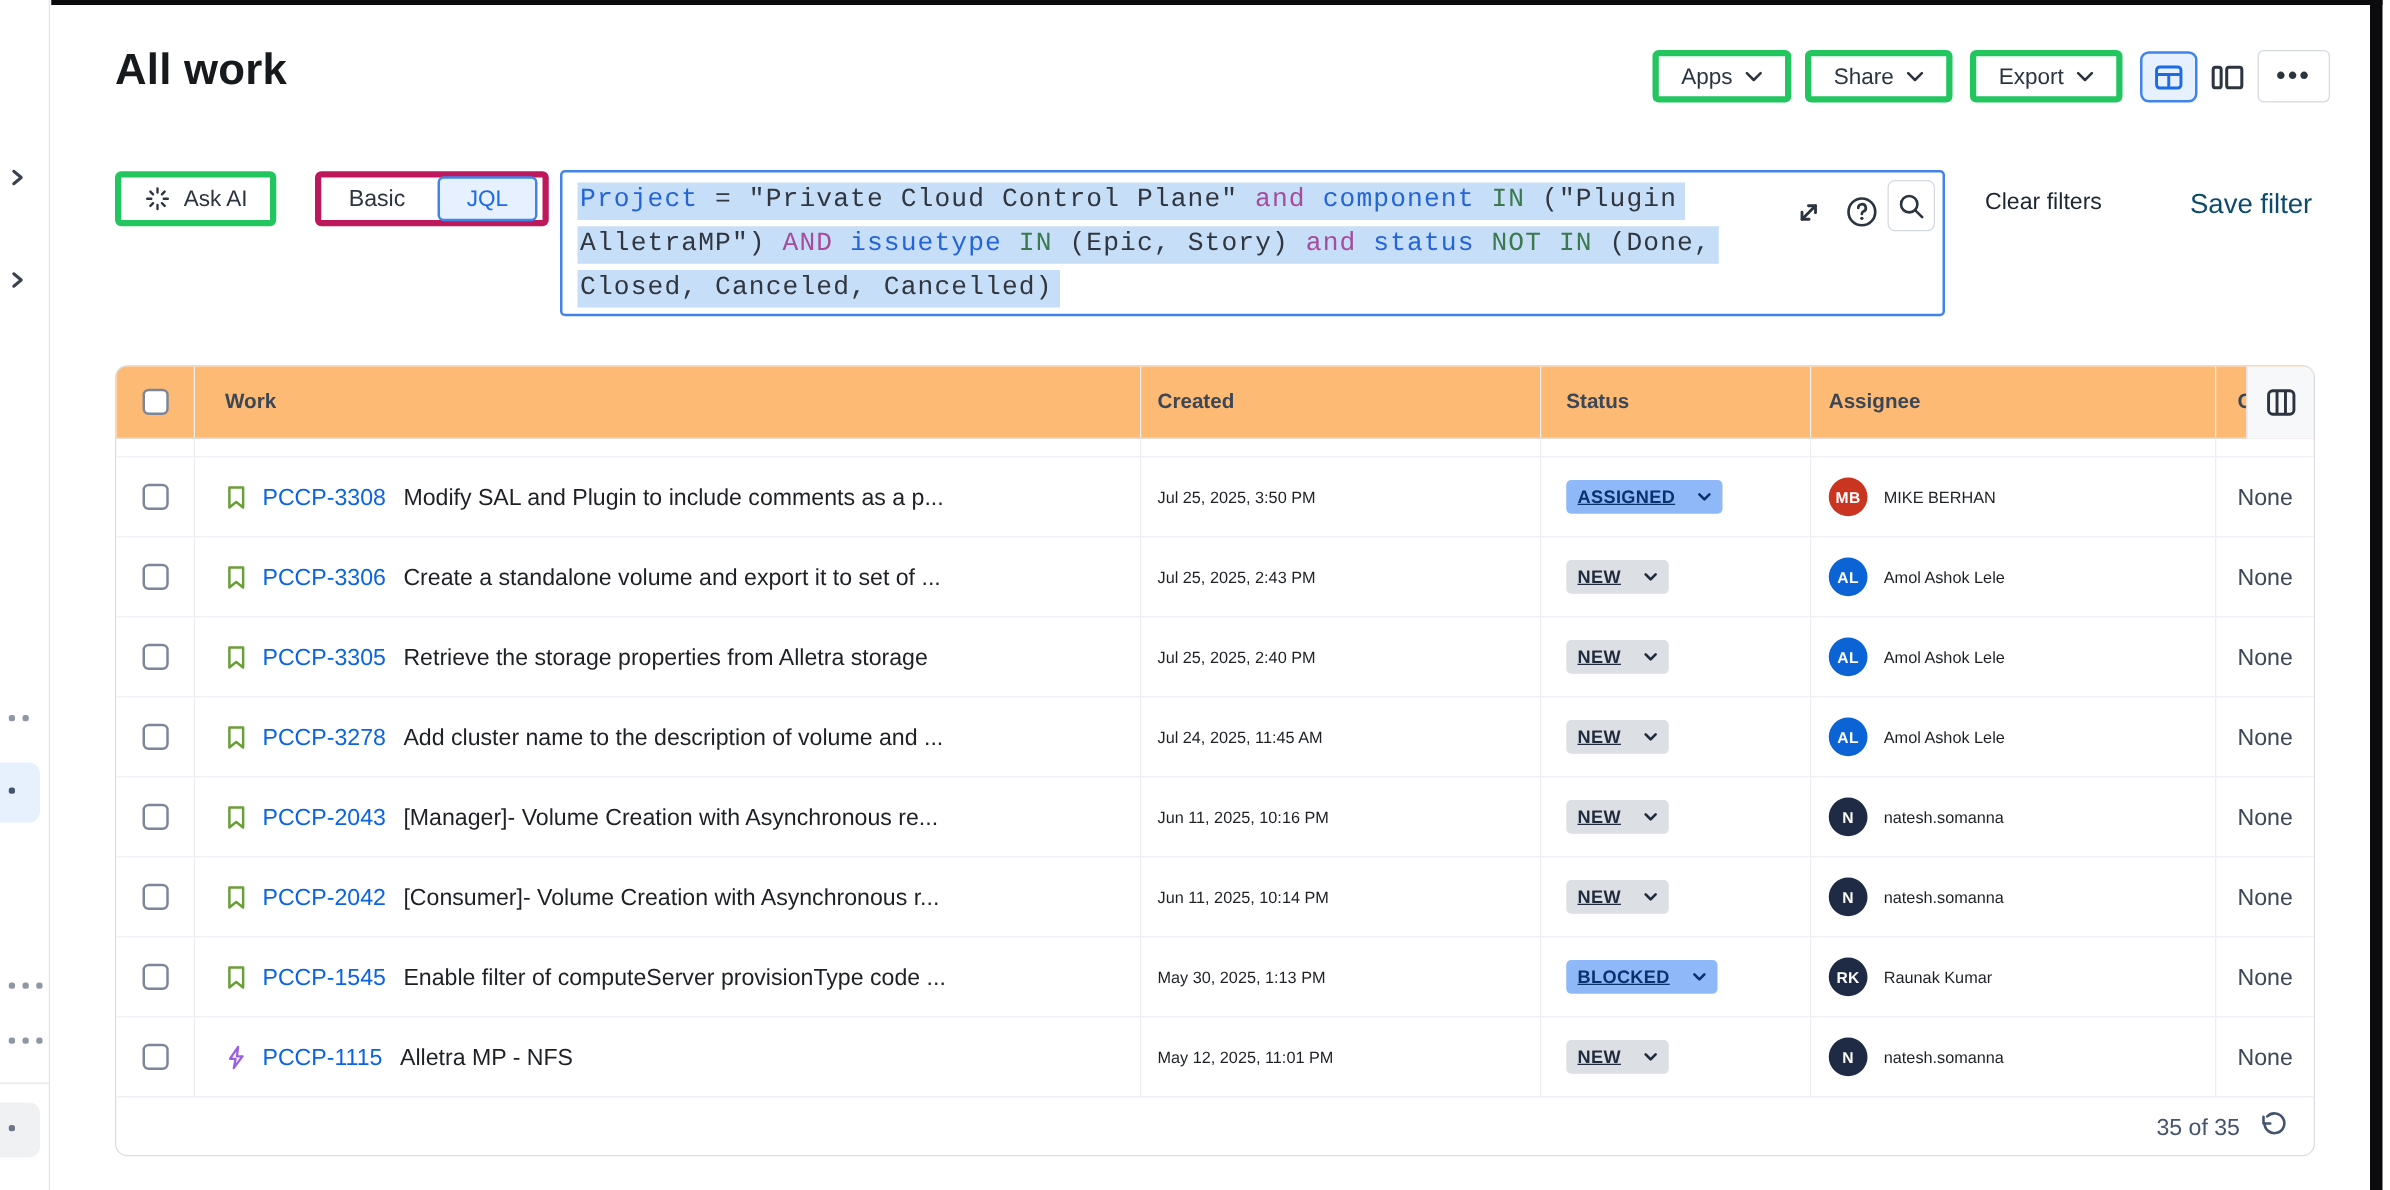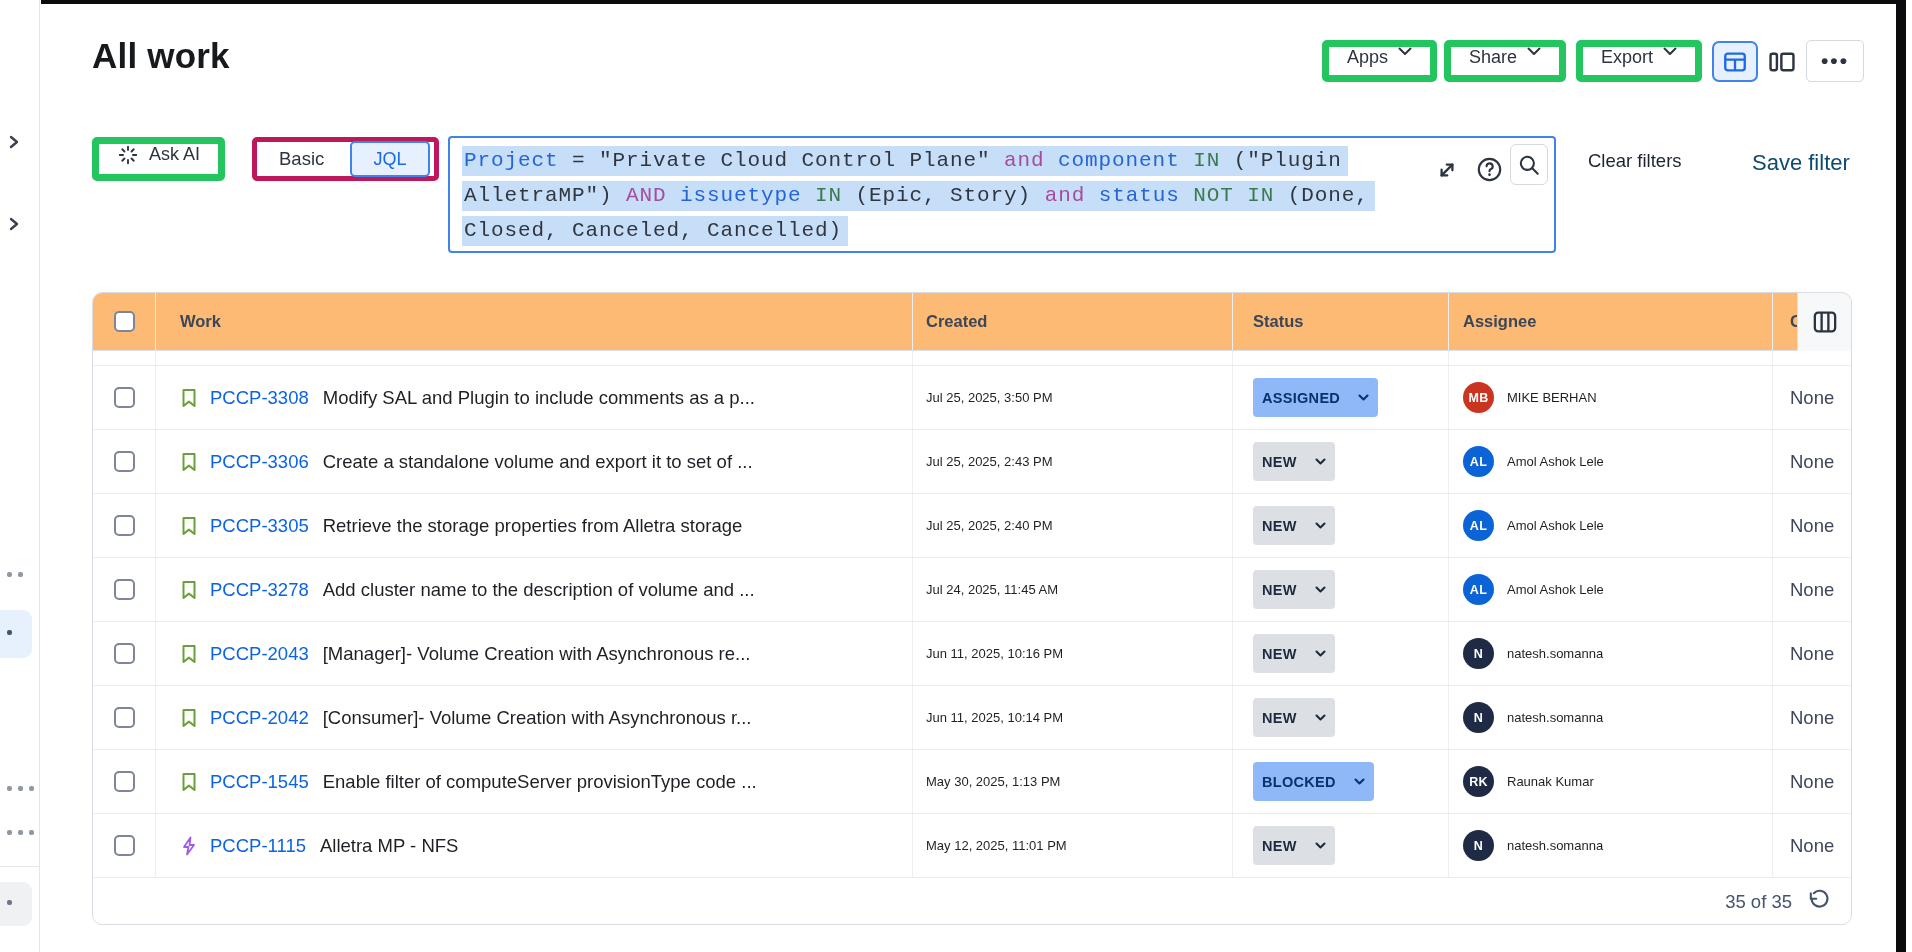--- a/index.html
+++ b/index.html
@@ -18,22 +18,22 @@
   .side-pill { position:absolute; left:-10px; width:42px; border-radius:9px; }
   .side-pill.blue { top:610px; height:48px; background:#E7F0FD; }
   .side-pill.gray { top:882px; height:44px; background:#F0F1F3; }
   .side-div { position:absolute; left:0; top:866px; width:40px; height:1px; background:#E4E6EA; }
   .dotrow { display:flex; gap:6px; }
   .dot { width:5px; height:5px; border-radius:2px; background:#8E97A5; }
 
   
   .page-title { position:absolute; left:92px; top:36px; font-size:35px; font-weight:bold; color:#161A1D; letter-spacing:.2px; }
   .btn {
-    position:absolute; top:40px; height:42px; display:inline-flex; gap:10px;
-    border:7px solid #22c55e; border-radius:5px; background:#fff; padding:0 18px;
+    position:absolute; top:40px; height:42px; display:inline-flex; align-items:center; gap:10px;
+    border:5px solid #22c55e; border-radius:5px; background:#fff; padding:0 18px;
     font-size:18px; color:#2C3440; cursor:pointer; white-space:nowrap;
   }
   .icon-btn { position:absolute; display:flex; align-items:center; justify-content:center; cursor:pointer; }
   .view-sel { left:1712px; top:41px; width:46px; height:41px; border:2px solid #4184E9; background:#E7F0FE; border-radius:7px; }
   .view-alt { left:1764px; top:46px; width:36px; height:32px; }
   .more-btn { left:1806px; top:40px; width:58px; height:42px; border:1px solid #D5D9E0; border-radius:5px; background:#fff;
               font-size:21px; letter-spacing:2px; color:#2C3440; font-weight:bold; line-height:10px; }
 
   
   .ask-ai { left:92px; top:137px; height:44px; }
@@ -74,22 +74,22 @@
   .c-status { padding-left:20px; }
   .c-assignee { padding-left:14px; gap:13px; }
   .c-last { padding-left:17px; }
   .thead .c-work { padding-left:24px; }
   .checkbox { width:21px; height:21px; border:2px solid #7D8698; border-radius:5px; background:#fff; cursor:pointer; flex:none; }
   .type-ico { width:22px; height:22px; flex:none; margin-right:9px; display:flex; align-items:center; }
   .key-link { color:#0B63E5; font-size:18.5px; cursor:pointer; white-space:nowrap; }
   .summary { color:#1D2125; font-size:18.5px; margin-left:14px; white-space:nowrap; }
   .created, .name { font-size:13px; color:#1D2125; white-space:nowrap; }
   .none { font-size:18.5px; color:#3E4758; }
-  .badge { display:inline-flex; align-items:center; gap:18px; height:39px; padding:0 9px; border-radius:4px;
-           font-size:14.5px; font-weight:bold; letter-spacing:.3px; cursor:pointer; white-space:nowrap; }
+  .badge { display:inline-flex; align-items:center; gap:18px; height:27px; padding:0 9px; border-radius:4px;
+           font-size:14.5px; font-weight:bold; letter-spacing:.3px; cursor:pointer; white-space:nowrap;text-decoration:underline; }
   .badge-blue { background:#8FB8F9; color:#09326C; }
   .badge-gray { background:#DCDFE4; color:#1F2A3C; }
   .avatar { width:31px; height:31px; border-radius:50%; color:#fff; font-size:12.5px; font-weight:bold;
             display:flex; align-items:center; justify-content:center; flex:none; letter-spacing:.3px; cursor:pointer; }
   .col-picker { position:absolute; top:0; right:0; width:54px; height:58px; background:#F7F8F9;
                 border-left:1px solid #DDE0E5; display:flex; align-items:center; justify-content:center; cursor:pointer; }
   .tfoot { height:47px; display:flex; align-items:center; justify-content:flex-end; gap:14px;
            padding-right:20px; font-size:18.5px; color:#44546F; }
   svg { display:block; }
 </style>

